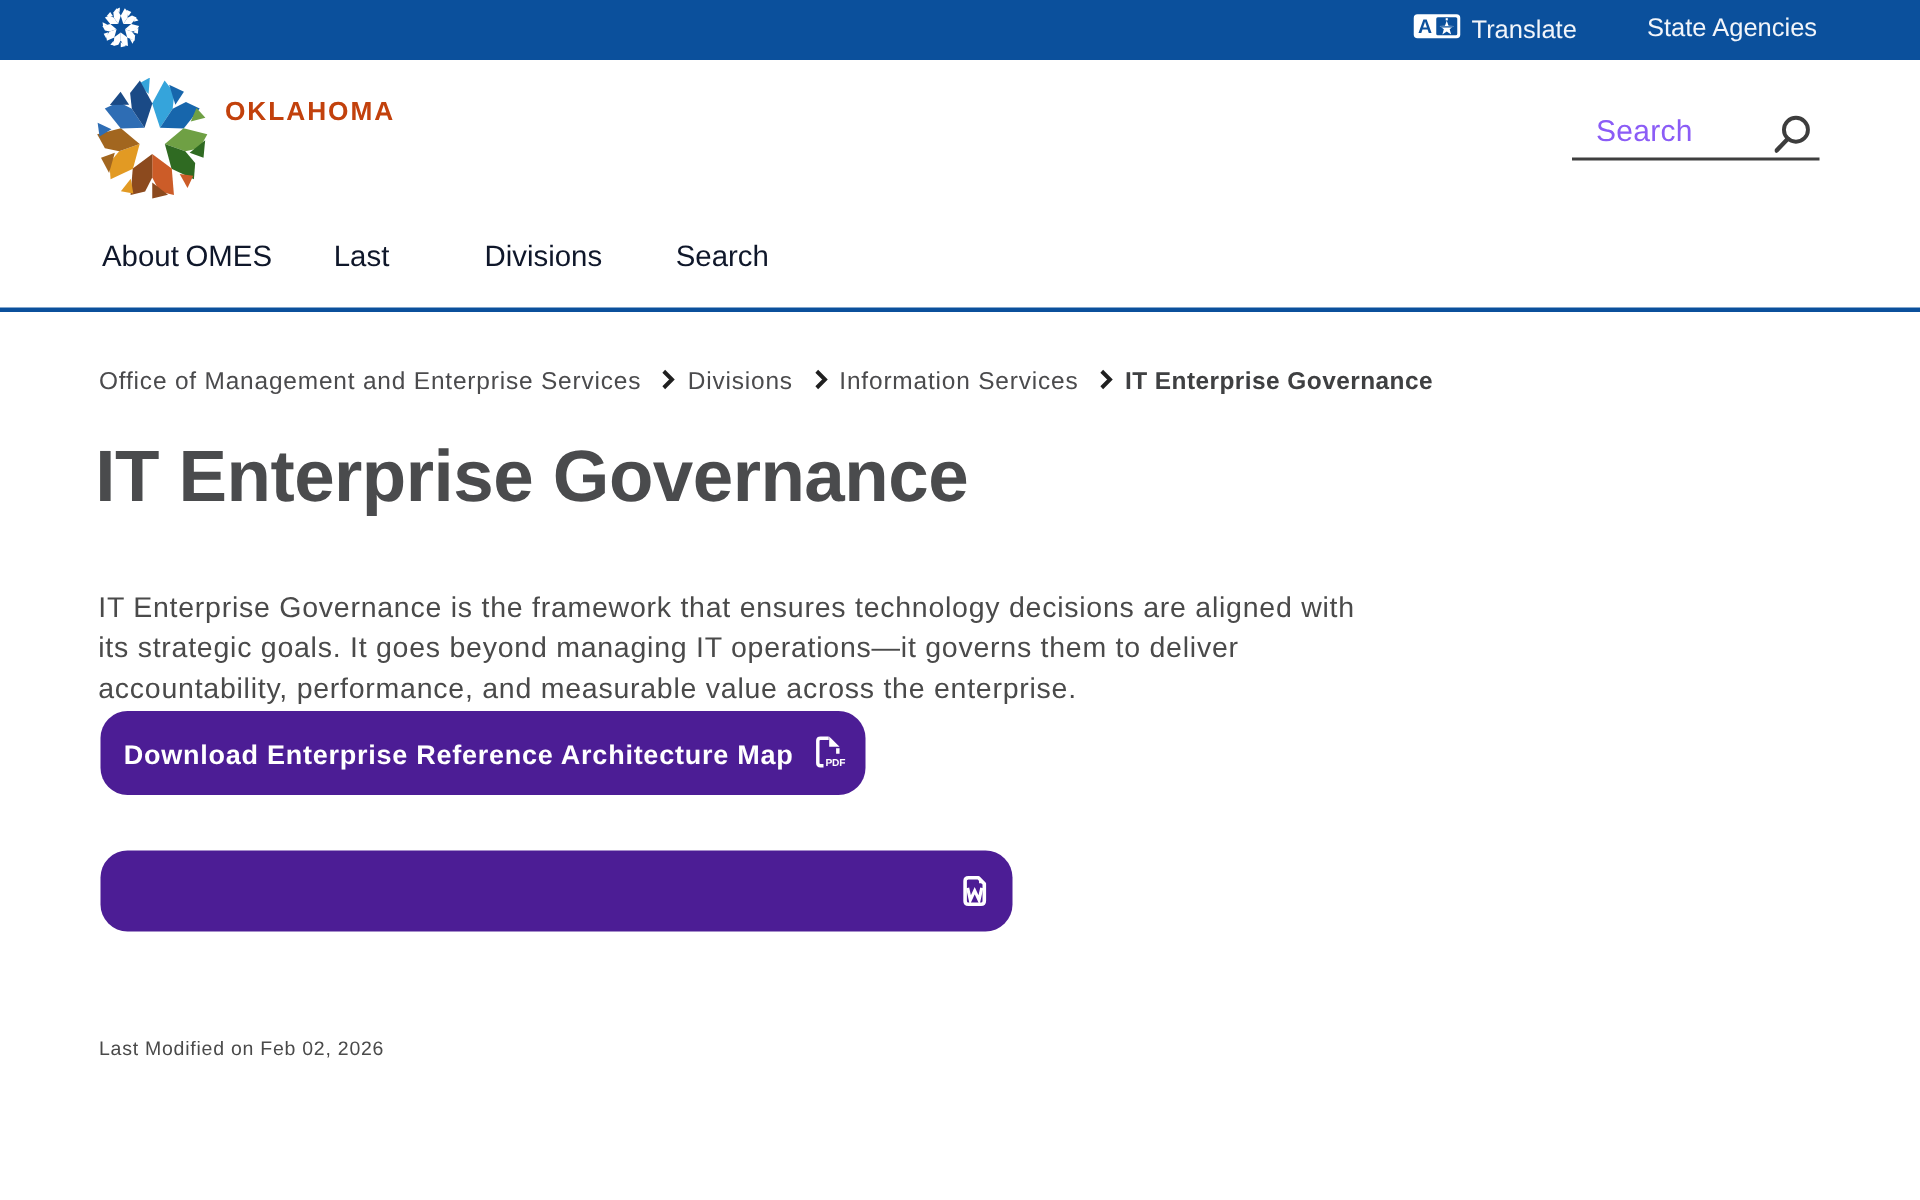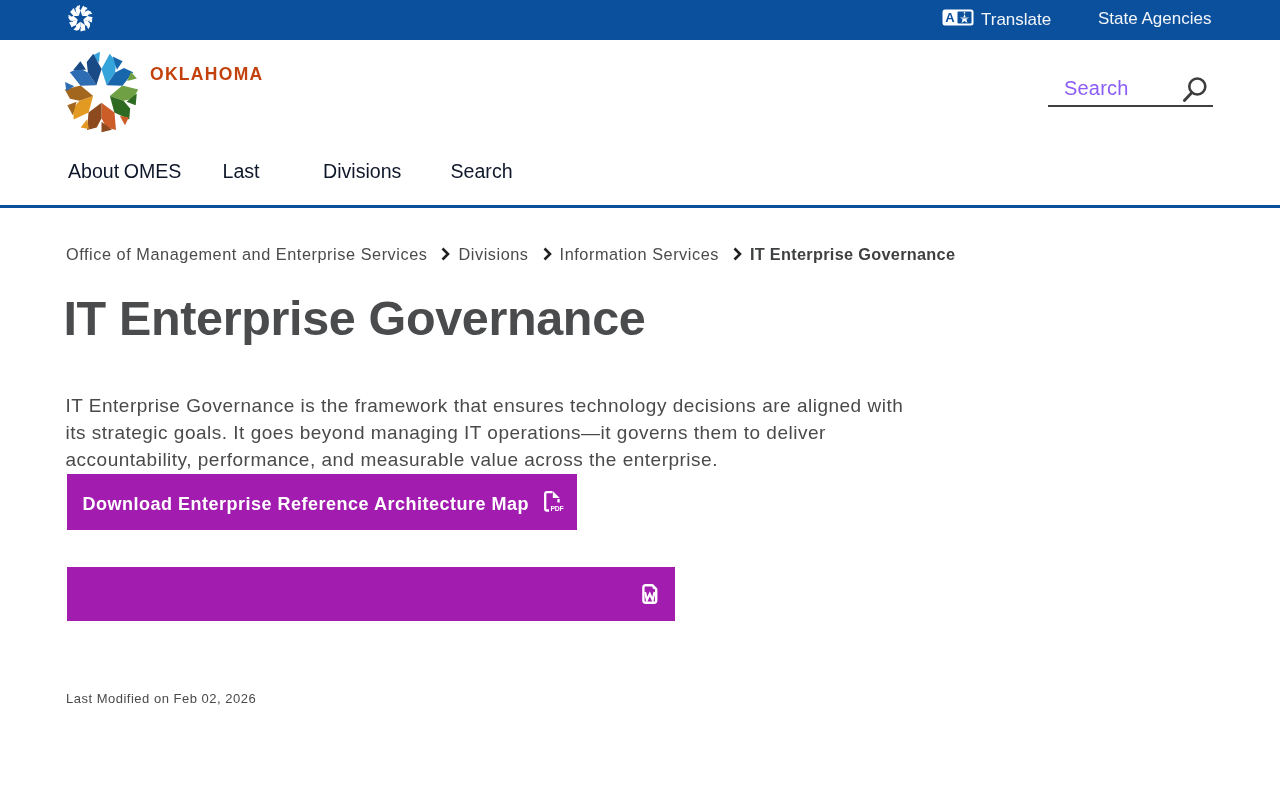--- a/index.html
+++ b/index.html
@@ -15,21 +15,21 @@
 .search { position:absolute; left:1048px; top:77px; width:165px; border-bottom:2.5px solid #3F3F3F; height:29.8px; }
 .search-text { position:absolute; left:16px; top:0px; font-size:20px; color:#8b5cf6; letter-spacing:0.2px; }
 .search-mag { position:absolute; right:4px; top:0px; }
 .nav { position:absolute; left:0; top:140px; width:1280px; height:68px; border-bottom:3px solid #0B509C; }
 .nav span { position:absolute; top:20px; font-size:19.6px; color:#0f172a; letter-spacing:0px; word-spacing:-1px; }
 .bc { position:absolute; left:66px; top:244.5px; font-size:16.3px; color:#4B4B4D; letter-spacing:0.55px; }
 .bc svg { margin:0 8px 0 13px; vertical-align:-1px; }
 .bc b { color:#3F4042; letter-spacing:0.3px; }
 h1 { position:absolute; left:63.5px; top:290px; font-size:48.5px; font-weight:bold; color:#4A4B4D; letter-spacing:-0.35px; }
 .para { position:absolute; left:65.5px; top:362px; font-size:19px; color:#4A4A4A; line-height:27px; letter-spacing:0.5px;margin-top:30px; }
-.btn { position:absolute; left:67px; background:#a21caf; color:#fff; font-weight:bold; font-size:18px; letter-spacing:0.5px; }
+.btn { position:absolute; left:67px; background:#4c1d95; color:#fff; font-weight:bold; font-size:18px; letter-spacing:0.5px;border-radius:18px; }
 .btn1 { top:474px; width:510px; height:56px; }
 .btn2 { top:567px; width:608px; height:54px; }
 .btn .txt { position:absolute; left:15.5px; top:calc(50% + 2px); transform:translateY(-50%); white-space:nowrap; }
 .btn svg { position:absolute; top:50%; transform:translateY(-50%); }
 .lastmod { position:absolute; left:66px; top:691px; font-size:13px; color:#4A4A4A; letter-spacing:0.5px; }
 </style></head>
 <body>
 <div class="topbar">
   <div class="topstar"><svg viewBox="13.5 13.5 73 73" width="25" height="27" preserveAspectRatio="none">
         <polygon points="55.04,43.06 49.92,28.59 58.01,15.03 64.37,22.37 63.25,31.76" fill="#fff"></polygon>

